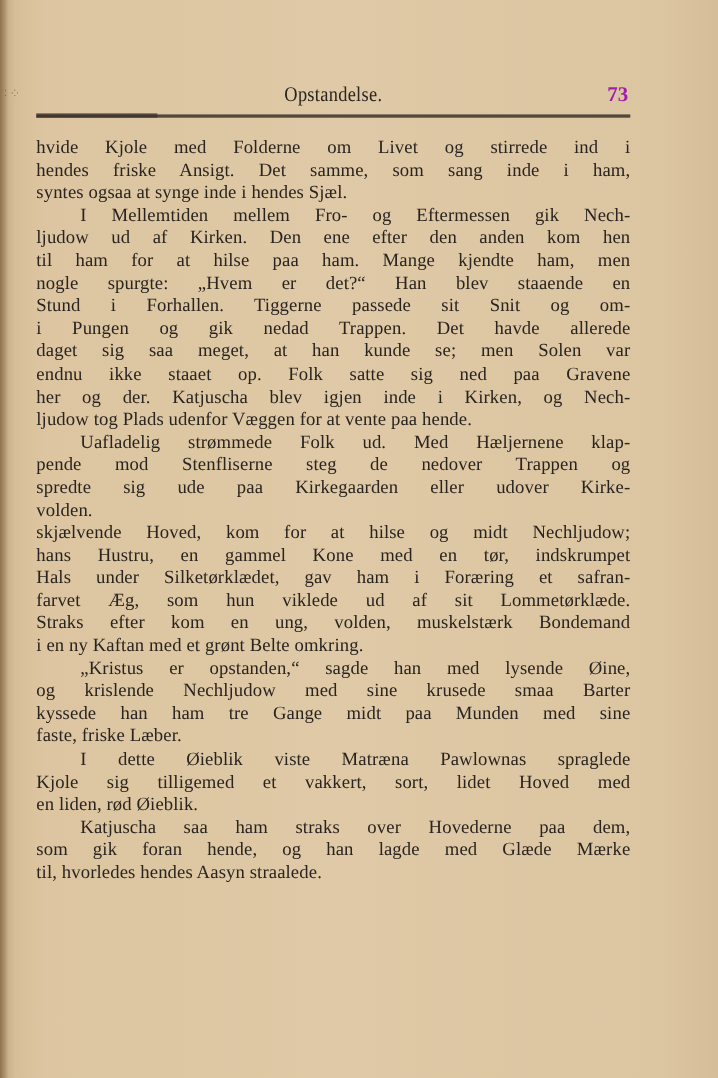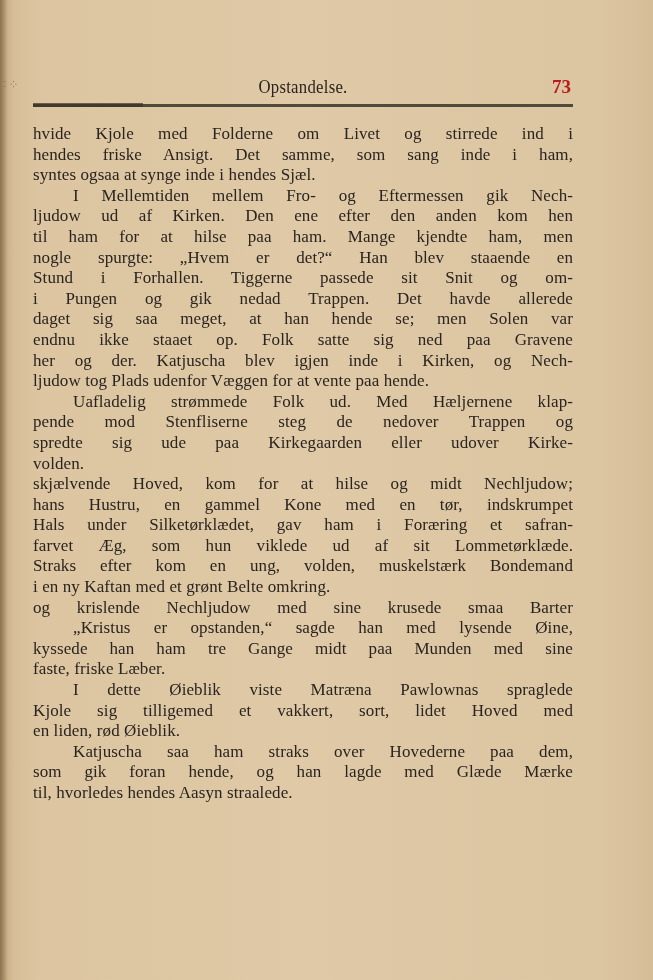--- a/index.html
+++ b/index.html
@@ -24,21 +24,21 @@
   }
   .running-title {
     position: absolute; left: 0; right: 0; top: 0; text-align: center;
     font-family: "Liberation Serif", serif; font-size: 19px; letter-spacing: 0.3px;
     color: #2a241e;
     transform: scaleX(0.88);
   }
   .page-number {
     position: absolute; right: 2px; top: 0;
     font-family: "Liberation Serif", serif; font-size: 19px; font-weight: bold;
-    color: #b91c1c;
+    color: #a21caf;
   }
   .rule {
     position: absolute; left: 33px; top: 104px; width: 540px; height: 3px;
     background: #3a322b; opacity: 0.85;
   }
   .rule-accent {
     position: absolute; left: 33px; top: 103px; width: 110px; height: 4px;
     background: #3a322b; opacity: 0.7;
   }
   .body-text {
@@ -71,36 +71,36 @@
 <div class="body-text" id="body-text">
     <div class="line">hvide Kjole med Folderne om Livet og stirrede ind i</div>
     <div class="line">hendes friske Ansigt. Det samme, som sang inde i ham,</div>
     <div class="line last">syntes ogsaa at synge inde i hendes Sjæl.</div>
     <div class="line indent">I Mellemtiden mellem Fro- og Eftermessen gik Nech-</div>
     <div class="line">ljudow ud af Kirken. Den ene efter den anden kom hen</div>
     <div class="line">til ham for at hilse paa ham. Mange kjendte ham, men</div>
     <div class="line">nogle spurgte: „Hvem er det?“ Han blev staaende en</div>
     <div class="line">Stund i Forhallen. Tiggerne passede sit Snit og om-</div>
     <div class="line">i Pungen og gik nedad Trappen. Det havde allerede</div>
-    <div class="line">daget sig saa meget, at han hende se; men Solen var</div>
+    <div class="line">daget sig saa meget, at han kunde se; men Solen var</div>
     <div class="line">endnu ikke staaet op. Folk satte sig ned paa Gravene</div>
     <div class="line">her og der. Katjuscha blev igjen inde i Kirken, og Nech-</div>
     <div class="line last">ljudow tog Plads udenfor Væggen for at vente paa hende.</div>
     <div class="line indent">Uafladelig strømmede Folk ud. Med Hæljernene klap-</div>
     <div class="line">pende mod Stenfliserne steg de nedover Trappen og</div>
     <div class="line">spredte sig ude paa Kirkegaarden eller udover Kirke-</div>
     <div class="line last">volden.</div>
     <div class="line">skjælvende Hoved, kom for at hilse og midt Nechljudow;</div>
     <div class="line">hans Hustru, en gammel Kone med en tør, indskrumpet</div>
     <div class="line">Hals under Silketørklædet, gav ham i Foræring et safran-</div>
     <div class="line">farvet Æg, som hun viklede ud af sit Lommetørklæde.</div>
     <div class="line">Straks efter kom en ung, volden, muskelstærk Bondemand</div>
     <div class="line last">i en ny Kaftan med et grønt Belte omkring.</div>
+    <div class="line indent">„Kristus er opstanden,“ sagde han med lysende Øine,</div>
     <div class="line">og krislende Nechljudow med sine krusede smaa Barter</div>
-    <div class="line indent">„Kristus er opstanden,“ sagde han med lysende Øine,</div>
     <div class="line">kyssede han ham tre Gange midt paa Munden med sine</div>
     <div class="line last">faste, friske Læber.</div>
     <div class="line indent">I dette Øieblik viste Matræna Pawlownas spraglede</div>
     <div class="line">Kjole sig tilligemed et vakkert, sort, lidet Hoved med</div>
     <div class="line last">en liden, rød Øieblik.</div>
     <div class="line indent">Katjuscha saa ham straks over Hovederne paa dem,</div>
     <div class="line">som gik foran hende, og han lagde med Glæde Mærke</div>
     <div class="line last">til, hvorledes hendes Aasyn straalede.</div>
   </div>
 

